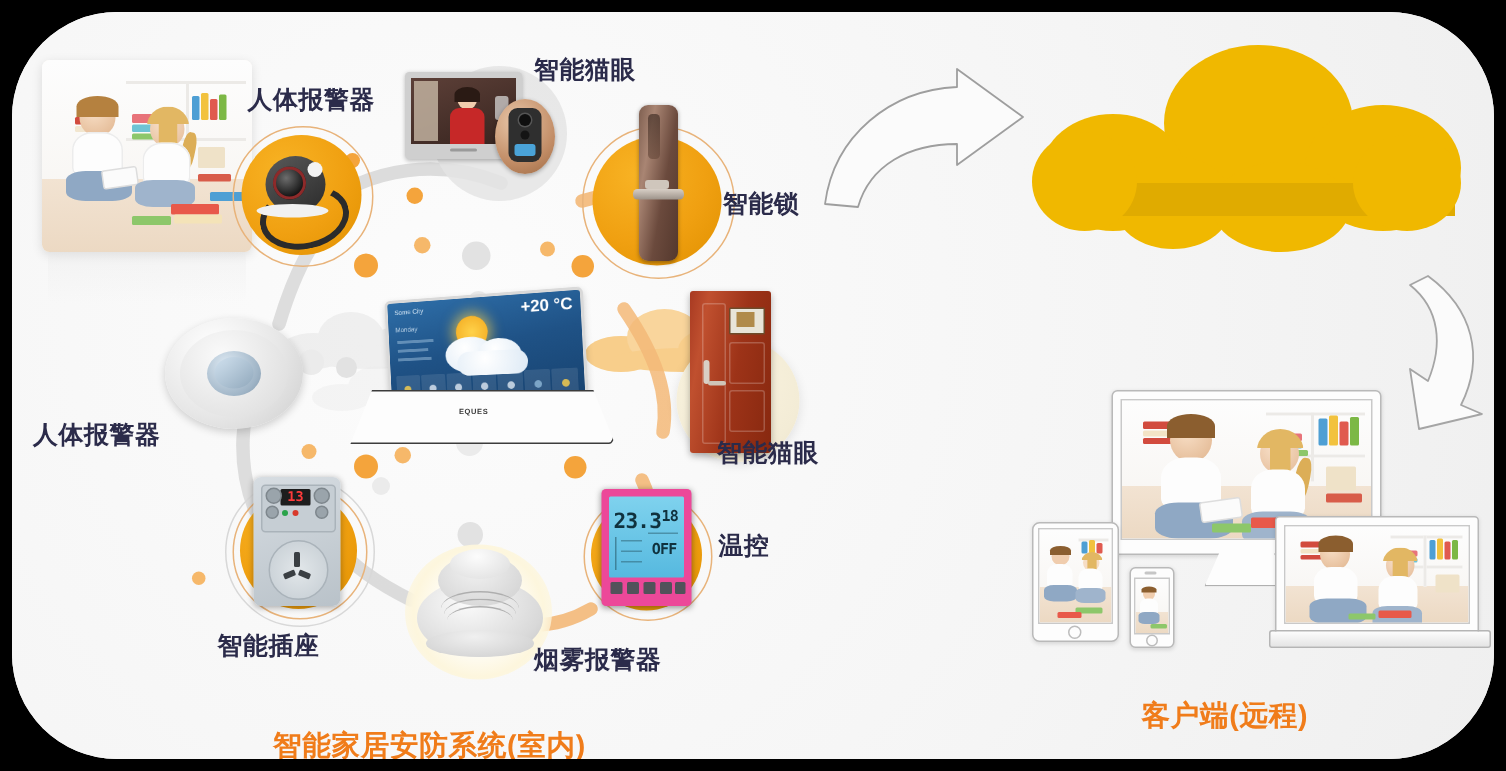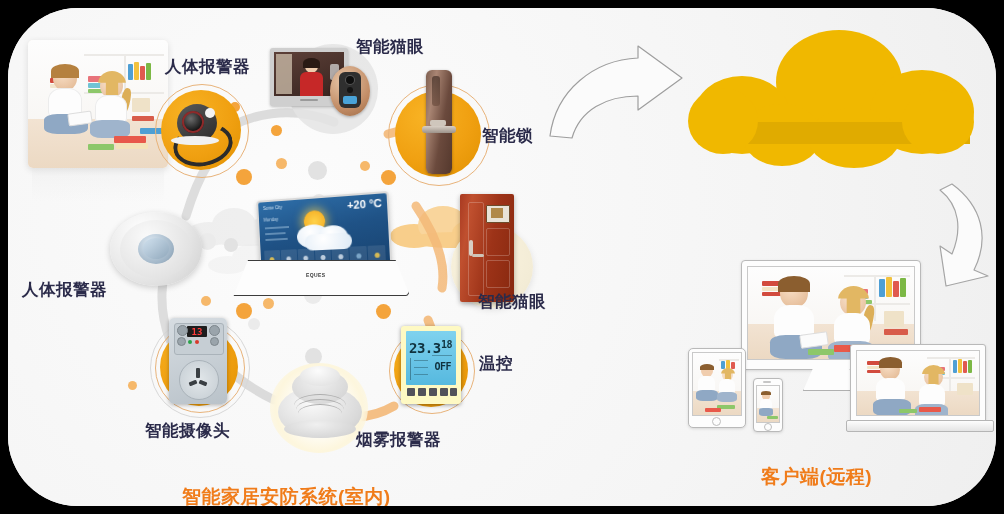--- a/index.html
+++ b/index.html
@@ -71,21 +71,21 @@
       box-shadow:0 1px 3px rgba(0,0,0,.35);}
   .lock-handle{position:absolute;border-radius:3px;
       background:linear-gradient(180deg,#d8cfc6,#9d938a);}
 
   .door{position:absolute;border-radius:2px;
       background:linear-gradient(100deg,#a83a22 0%,#c0502f 18%,#9d3318 55%,#87280f 100%);
       box-shadow:0 2px 5px rgba(0,0,0,.3);}
   .door-panel{position:absolute;border:1px solid rgba(255,255,255,.22);border-radius:2px;}
   .door-screen{position:absolute;background:#e8e4d8;border:1px solid #6d4b2a;border-radius:1px;}
 
-  .thermo{position:absolute;background:#fef9c3;border-radius:3px;padding:0;
+  .thermo{position:absolute;background:#ec4899;border-radius:3px;padding:0;
           box-shadow:0 1px 4px rgba(0,0,0,.4);text-decoration:underline;}
   .thermo-lcd{position:absolute;background:linear-gradient(180deg,#7fd2ee,#56b9df);
               border-radius:1px;}
   .lcd-big{position:absolute;color:#10323e;font-family:"DejaVu Sans Mono",monospace;
            font-weight:bold;letter-spacing:-.5px;}
   .thermo-btn{position:absolute;background:#2e2e33;border-radius:1px;}
 
   .plug{position:absolute;background:linear-gradient(160deg,#d7dde2,#b9c2c9);
         border-radius:5px;box-shadow:0 1px 4px rgba(0,0,0,.3);}
   .plug-panel{position:absolute;background:#c6ced4;border-radius:3px;
@@ -398,21 +398,21 @@
     <div class="plug-knob" style="left:41px;top:19px;width:7px;height:7px;"></div>
     <div class="abs" style="left:19px;top:22px;width:4px;height:4px;border-radius:50%;background:#2aa34a;"></div>
     <div class="abs" style="left:26px;top:22px;width:4px;height:4px;border-radius:50%;background:#d8392b;"></div>
     <div class="plug-socket" style="left:10px;top:42px;width:38px;height:38px;"></div>
     <div class="socket-hole" style="left:27px;top:50px;width:4px;height:10px;border-radius:1px;"></div>
     <div class="socket-hole" style="left:20px;top:63px;width:8px;height:4px;
          transform:rotate(-22deg);border-radius:1px;"></div>
     <div class="socket-hole" style="left:30px;top:63px;width:8px;height:4px;
          transform:rotate(22deg);border-radius:1px;"></div>
   </div>
-  <div class="dev-label" style="left:137px;top:412px;">智能摄像头</div>
+  <div class="dev-label" style="left:137px;top:412px;">智能插座</div>
 
   <div class="pir" style="left:102px;top:204px;width:92px;height:74px;">
     <div class="pir-mid" style="left:10px;top:8px;width:72px;height:58px;"></div>
     <div class="pir-lens" style="left:28px;top:22px;width:36px;height:30px;"></div>
     <div class="abs" style="left:33px;top:26px;width:26px;height:21px;border-radius:50%;
          background:linear-gradient(140deg,#cfe0ee,#8fa7bb);opacity:.9;"></div>
   </div>
   <div class="dev-label" style="left:14px;top:271px;">人体报警器</div>
 
   <div class="abs" style="left:222px;top:188px;width:178px;height:100px;">

